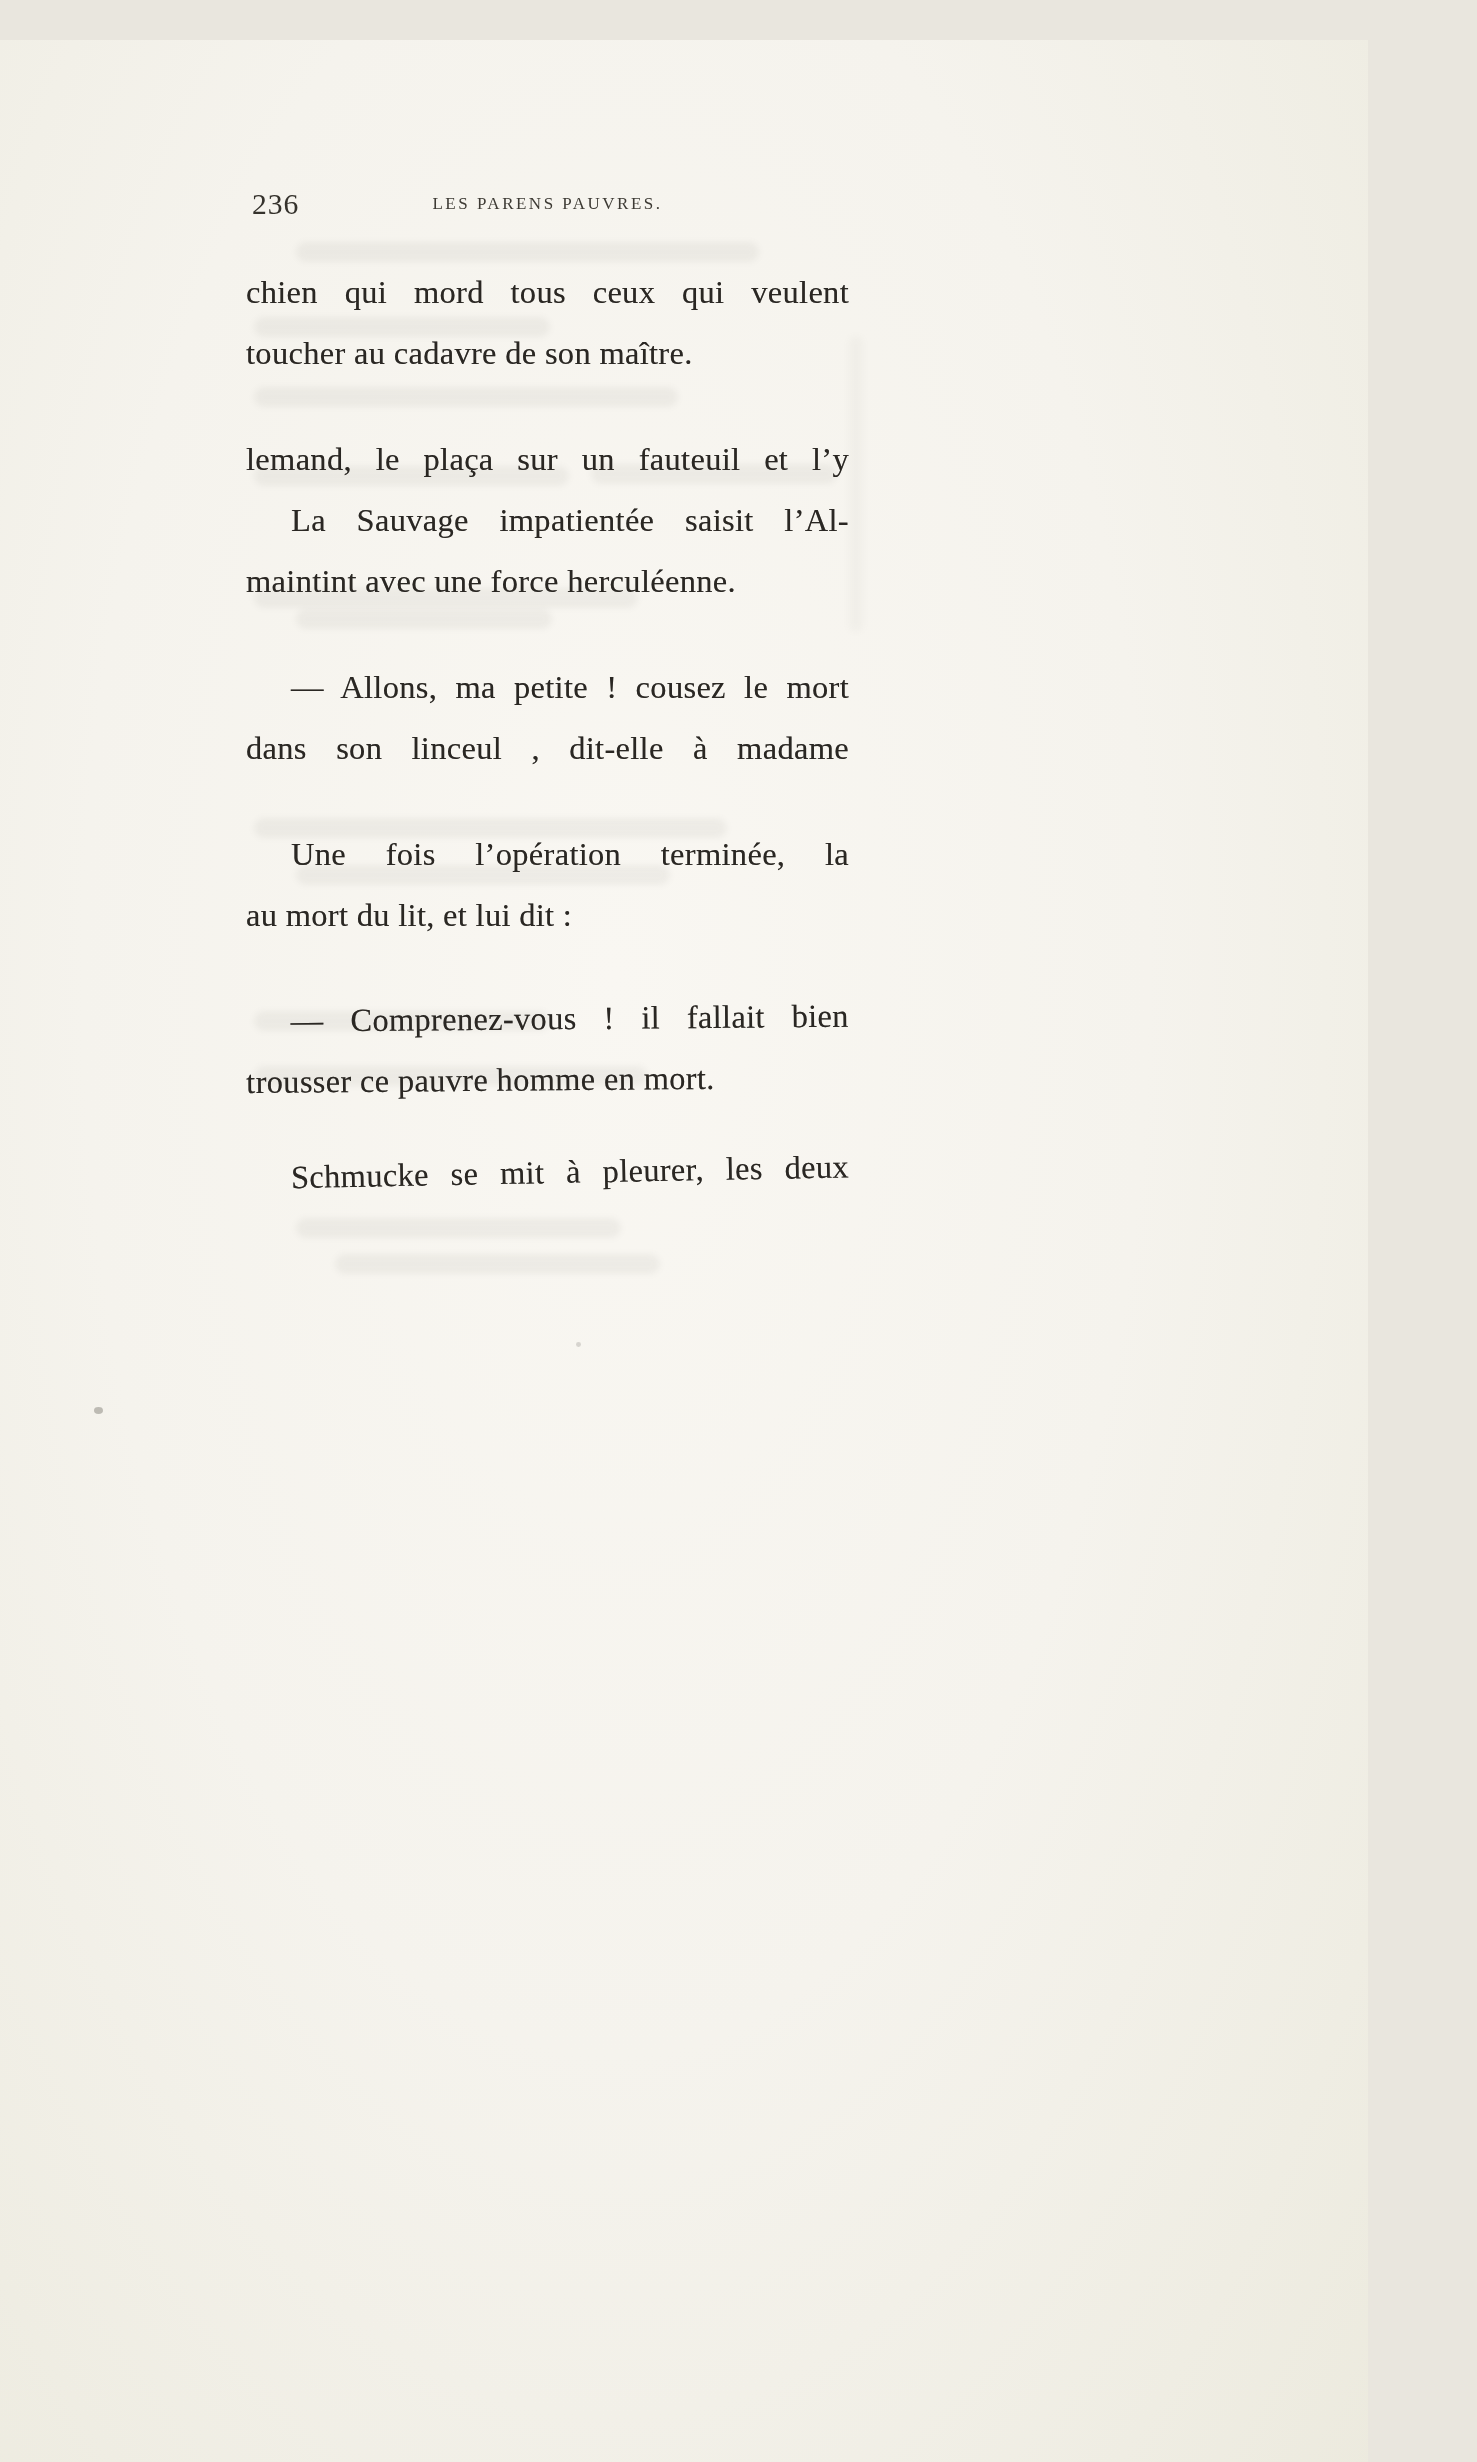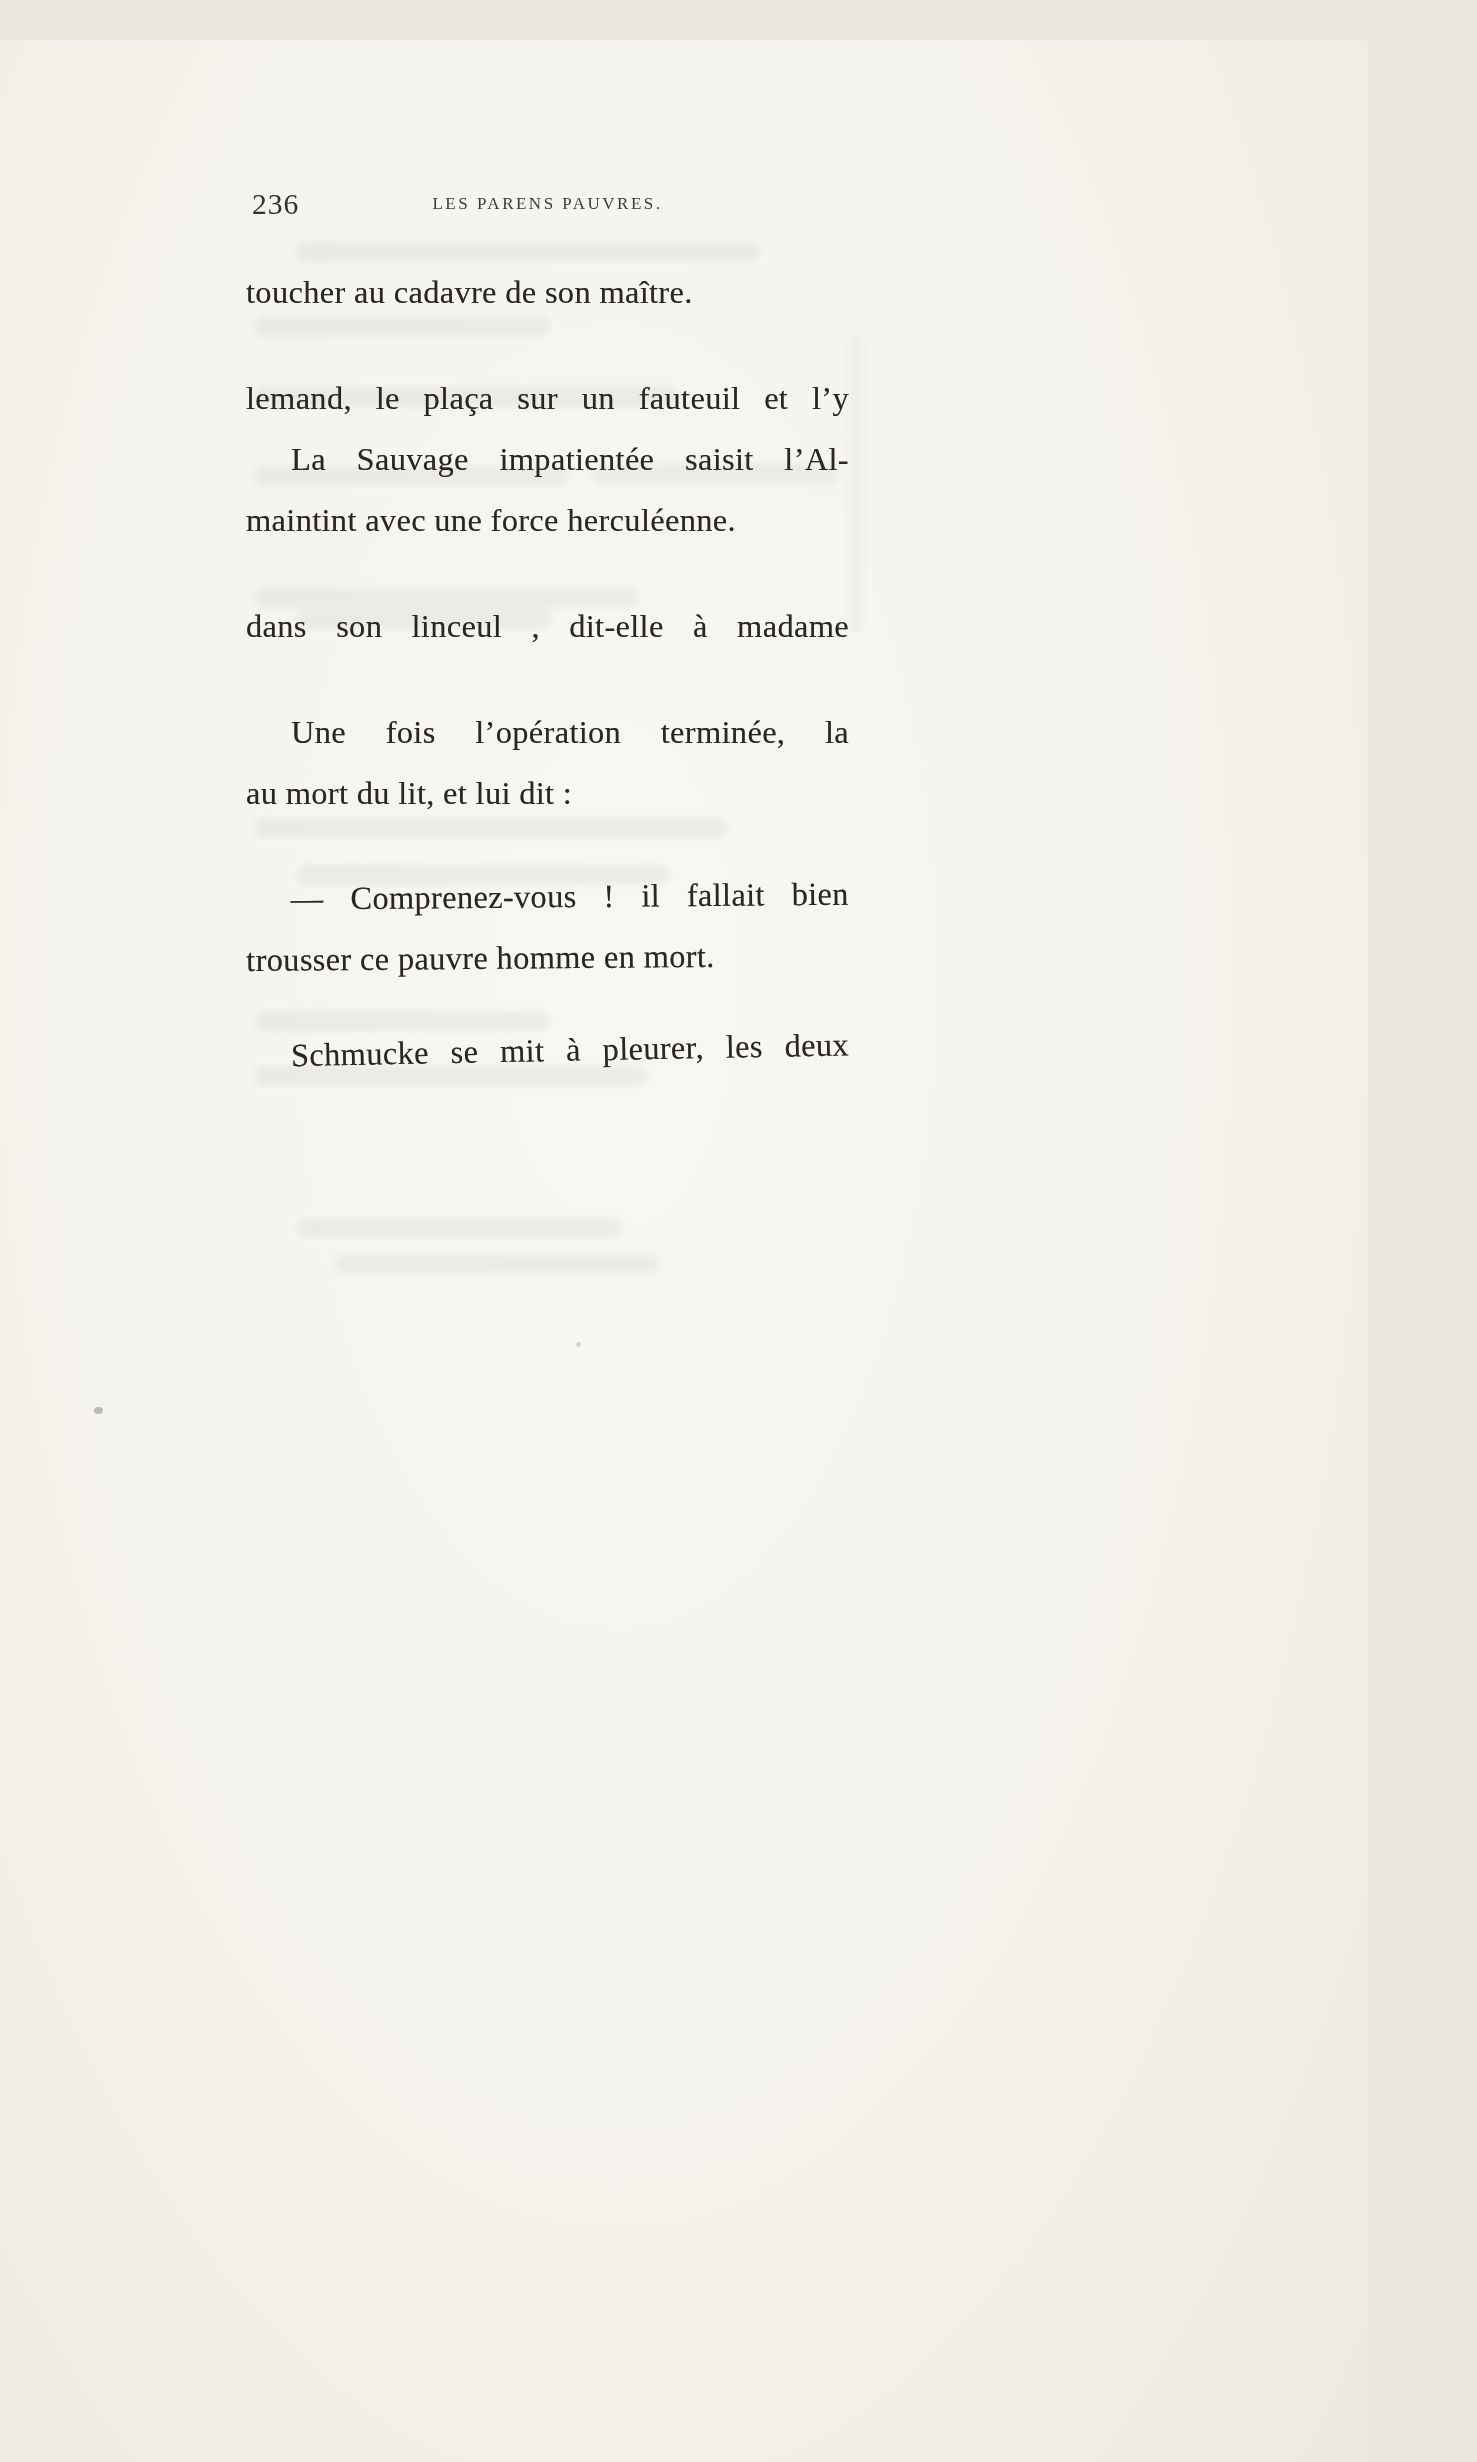--- a/index.html
+++ b/index.html
@@ -132,30 +132,32 @@
   </div>
 
   <div class="text-block">
 
     <div class="header">
       <span class="pagenum">236</span>
       <span class="running-title">LES PARENS PAUVRES.</span>
     </div>
 
     <p class="para">
+      <span class="line">chien qui mord tous ceux qui veulent</span>
       <span class="line last">toucher au cadavre de son maître.</span>
     </p>
 
     <p class="para">
       <span class="line">lemand, le plaça sur un fauteuil et l’y</span>
       <span class="line indent">La Sauvage impatientée saisit l’Al-</span>
       <span class="line last">maintint avec une force herculéenne.</span>
     </p>
 
     <p class="para">
+      <span class="line indent">— Allons, ma petite ! cousez le mort</span>
       <span class="line">dans son linceul , dit-elle à madame</span>
     </p>
 
     <p class="para">
       <span class="line indent">Une fois l’opération terminée, la</span>
       <span class="line last">au mort du lit, et lui dit :</span>
     </p>
 
     <p class="para tight skew-a">
       <span class="line indent">— Comprenez-vous ! il fallait bien</span>

